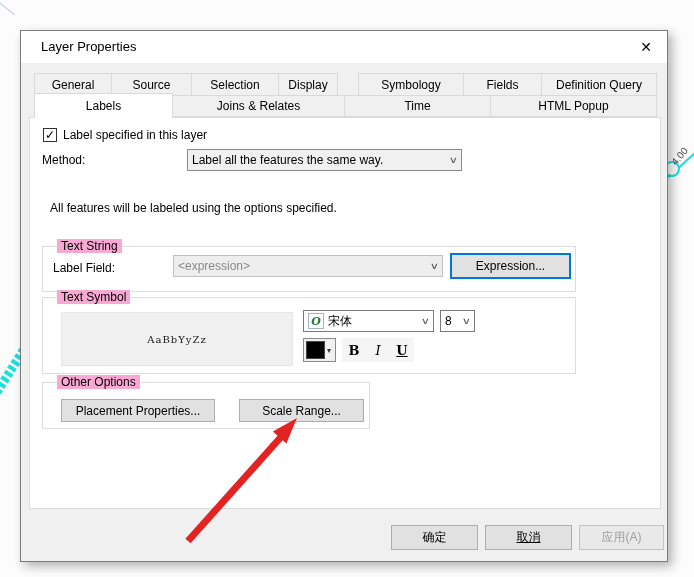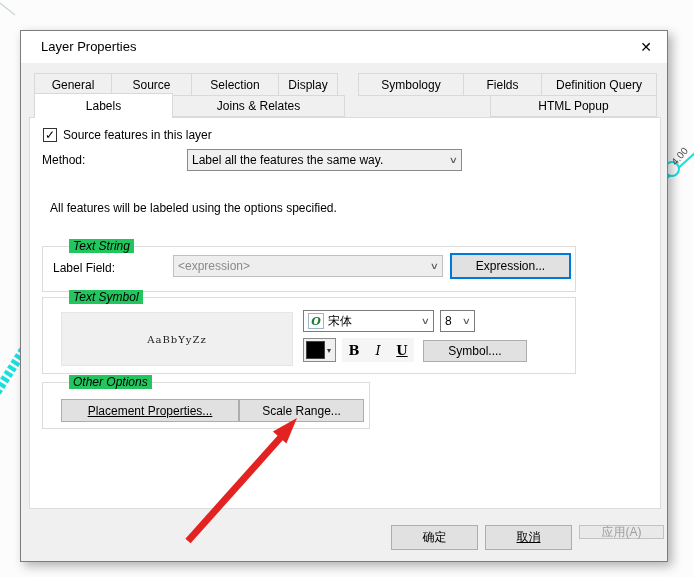--- a/index.html
+++ b/index.html
@@ -25,21 +25,21 @@
   .combo{position:absolute;box-sizing:border-box;background:#f0f0f0;border:1px solid #8a8a8a;
          display:flex;align-items:center;padding:0 4px;font-size:12px;}
   .combo .chev{margin-left:auto;font-size:9px;color:#565656;transform:scaleX(1.4);}
   .combo.disabled{background:#eeeeee;border-color:#c0c0c0;color:#8a8a8a;}
   .combo.white{background:#ffffff;border-color:#7a7a7a;}
   .btn{position:absolute;box-sizing:border-box;background:#e1e1e1;border:1px solid #adadad;
        display:flex;align-items:center;justify-content:center;font-size:12px;cursor:pointer;}
   .btn.focused{border:2px solid #0078d7;}
   .btn.disabled{background:#e9e9e9;border-color:#c3c3c3;color:#9e9e9e;cursor:default;}
   .group{position:absolute;box-sizing:border-box;border:1px solid #dcdcdc;}
-  .legend{position:absolute;top:-8px;left:26px;background:#22c55e;padding:0 4px;font-size:12px;font-style:italic;}
+  .legend{position:absolute;top:-8px;left:14px;background:#f9a8d4;padding:0 4px;font-size:12px;}
   .preview-box{position:absolute;left:18px;top:14px;width:232px;height:54px;background:#f0f0f0;
                border:1px solid #e6e6e6;box-sizing:border-box;display:flex;align-items:center;
                justify-content:center;}
   .preview-text{font-family:"DejaVu Serif",serif;font-size:10px;letter-spacing:1px;color:#222;}
   .font-icon{width:14px;height:14px;border:1px solid #9fb6c9;background:#fff;color:#1e7d32;
              font-family:"DejaVu Serif",serif;font-style:italic;font-weight:bold;font-size:11px;
              display:flex;align-items:center;justify-content:center;margin-right:4px;flex:0 0 auto;}
   .color-btn{position:absolute;left:260px;top:40px;width:33px;height:24px;box-sizing:border-box;
              border:1px solid #8a8a8a;background:#f0f0f0;display:flex;align-items:center;cursor:pointer;}
   .swatch{width:17px;height:16px;background:#000;border:1px solid #444;margin-left:2px;}
@@ -91,30 +91,33 @@
     <div class="tab" style="left:520px;top:42px;width:116px;height:23px;">
         <span>Definition Query</span>
       </div>
 
     <div class="tab selected" style="left:13px;top:62px;width:139px;height:25px;">
         <span>Labels</span>
       </div>
     <div class="tab" style="left:151px;top:64px;width:173px;height:22px;">
         <span>Joins &amp; Relates</span>
       </div>
+    <div class="tab" style="left:323px;top:64px;width:147px;height:22px;">
+        <span>Time</span>
+      </div>
     <div class="tab" style="left:469px;top:64px;width:167px;height:22px;">
         <span>HTML Popup</span>
       </div>
 
     <div class="page">
 
       <div class="chk" style="left:13px;top:10px;">
           <span>✓</span>
         </div>
-      <span class="lbl" style="left:33px;top:10px;">Source features in this layer</span>
+      <span class="lbl" style="left:33px;top:10px;">Label specified in this layer</span>
 
       <span class="lbl" style="left:12px;top:35px;">Method:</span>
       <div class="combo" style="left:157px;top:31px;width:275px;height:22px;">
         <span>Label all the features the same way.</span>
         <span class="chev">∨</span>
       </div>
 
       <span class="lbl" style="left:20px;top:83px;">All features will be labeled using the options specified.</span>
 
       <div class="group" style="left:12px;top:128px;width:534px;height:46px;">
@@ -145,45 +148,42 @@
         </div>
         <div class="color-btn">
           <span class="swatch"></span>
           <span class="drop-arrow">▾</span>
         </div>
         <div class="fmt-strip">
           <span class="fmt-btn" style="font-weight:bold;">B</span>
           <span class="fmt-btn" style="font-style:italic;">I</span>
           <span class="fmt-btn" style="text-decoration:underline;font-weight:bold;">U</span>
         </div>
-        <div class="btn" style="left:380px;top:42px;width:104px;height:22px;">
-            <span>Symbol....</span>
-          </div>
       </div>
 
       <div class="group" style="left:12px;top:264px;width:328px;height:47px;">
         <span class="legend">Other Options</span>
-        <div class="btn" style="left:18px;top:16px;width:178px;height:23px;text-decoration:underline;">
+        <div class="btn" style="left:18px;top:16px;width:154px;height:23px;">
             <span>Placement Properties...</span>
           </div>
         <div class="btn" style="left:196px;top:16px;width:125px;height:23px;">
             <span>Scale Range...</span>
           </div>
       </div>
 
 
     </div>
 
     <div class="btn" style="left:370px;top:494px;width:87px;height:25px;">
         <span>确定</span>
       </div>
     <div class="btn" style="left:464px;top:494px;width:87px;height:25px;text-decoration:underline;">
         <span>取消</span>
       </div>
-    <div class="btn disabled" style="left:558px;top:494px;width:85px;height:14px;">
+    <div class="btn disabled" style="left:558px;top:494px;width:85px;height:25px;">
         <span>应用(A)</span>
       </div>
 
   </div>
 
   <svg class="arrow-svg" width="694" height="577">
     <line x1="188" y1="541" x2="281" y2="437" stroke="#e32322" stroke-width="7"></line>
     <polygon points="297,418 286.4,443.4 272.9,431.4" fill="#e32322"></polygon>
   </svg>
 

